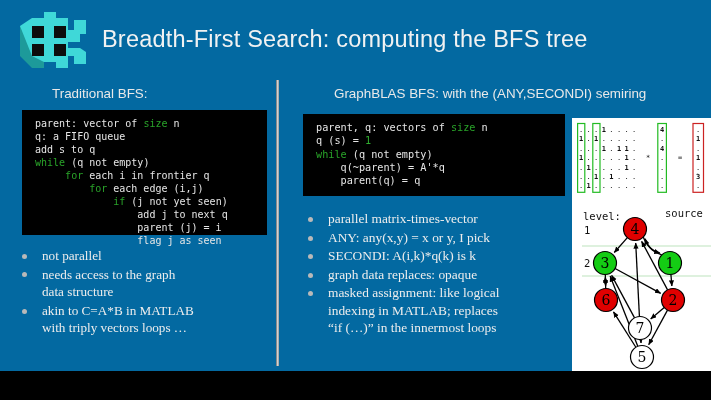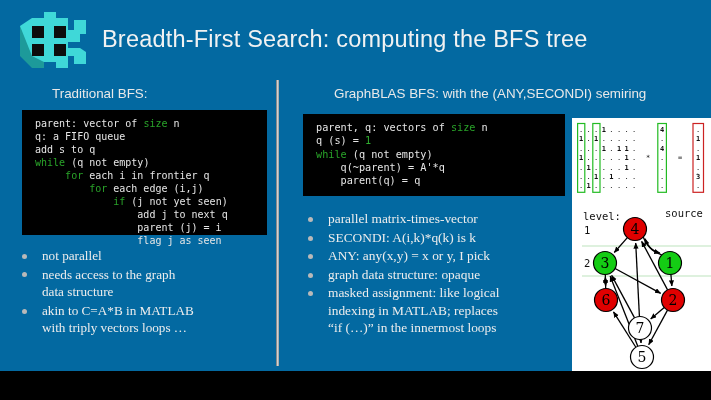--- a/index.html
+++ b/index.html
@@ -98,29 +98,29 @@
         <span class="ln">with triply vectors loops …</span>
       </li>
     </ul>
   <ul class="bul" id="bul-right">
       <li>
         <span class="dot"></span>
         <span class="ln">parallel matrix-times-vector</span>
       </li>
       <li>
         <span class="dot"></span>
+        <span class="ln">ANY:  any(x,y) = x or y, I pick</span>
+      </li>
+      <li>
+        <span class="dot"></span>
         <span class="ln">SECONDI: A(i,k)*q(k) is k</span>
       </li>
       <li>
         <span class="dot"></span>
-        <span class="ln">ANY:  any(x,y) = x or y, I pick</span>
-      </li>
-      <li>
-        <span class="dot"></span>
-        <span class="ln">graph data structure: opaque</span>
+        <span class="ln">graph data replaces: opaque</span>
       </li>
       <li>
         <span class="dot"></span>
         <span class="ln">masked assignment: like logical</span>
         <span class="ln">indexing in MATLAB; replaces</span>
         <span class="ln">“if (…)” in the innermost loops</span>
       </li>
     </ul>
 
   <div id="fig">

